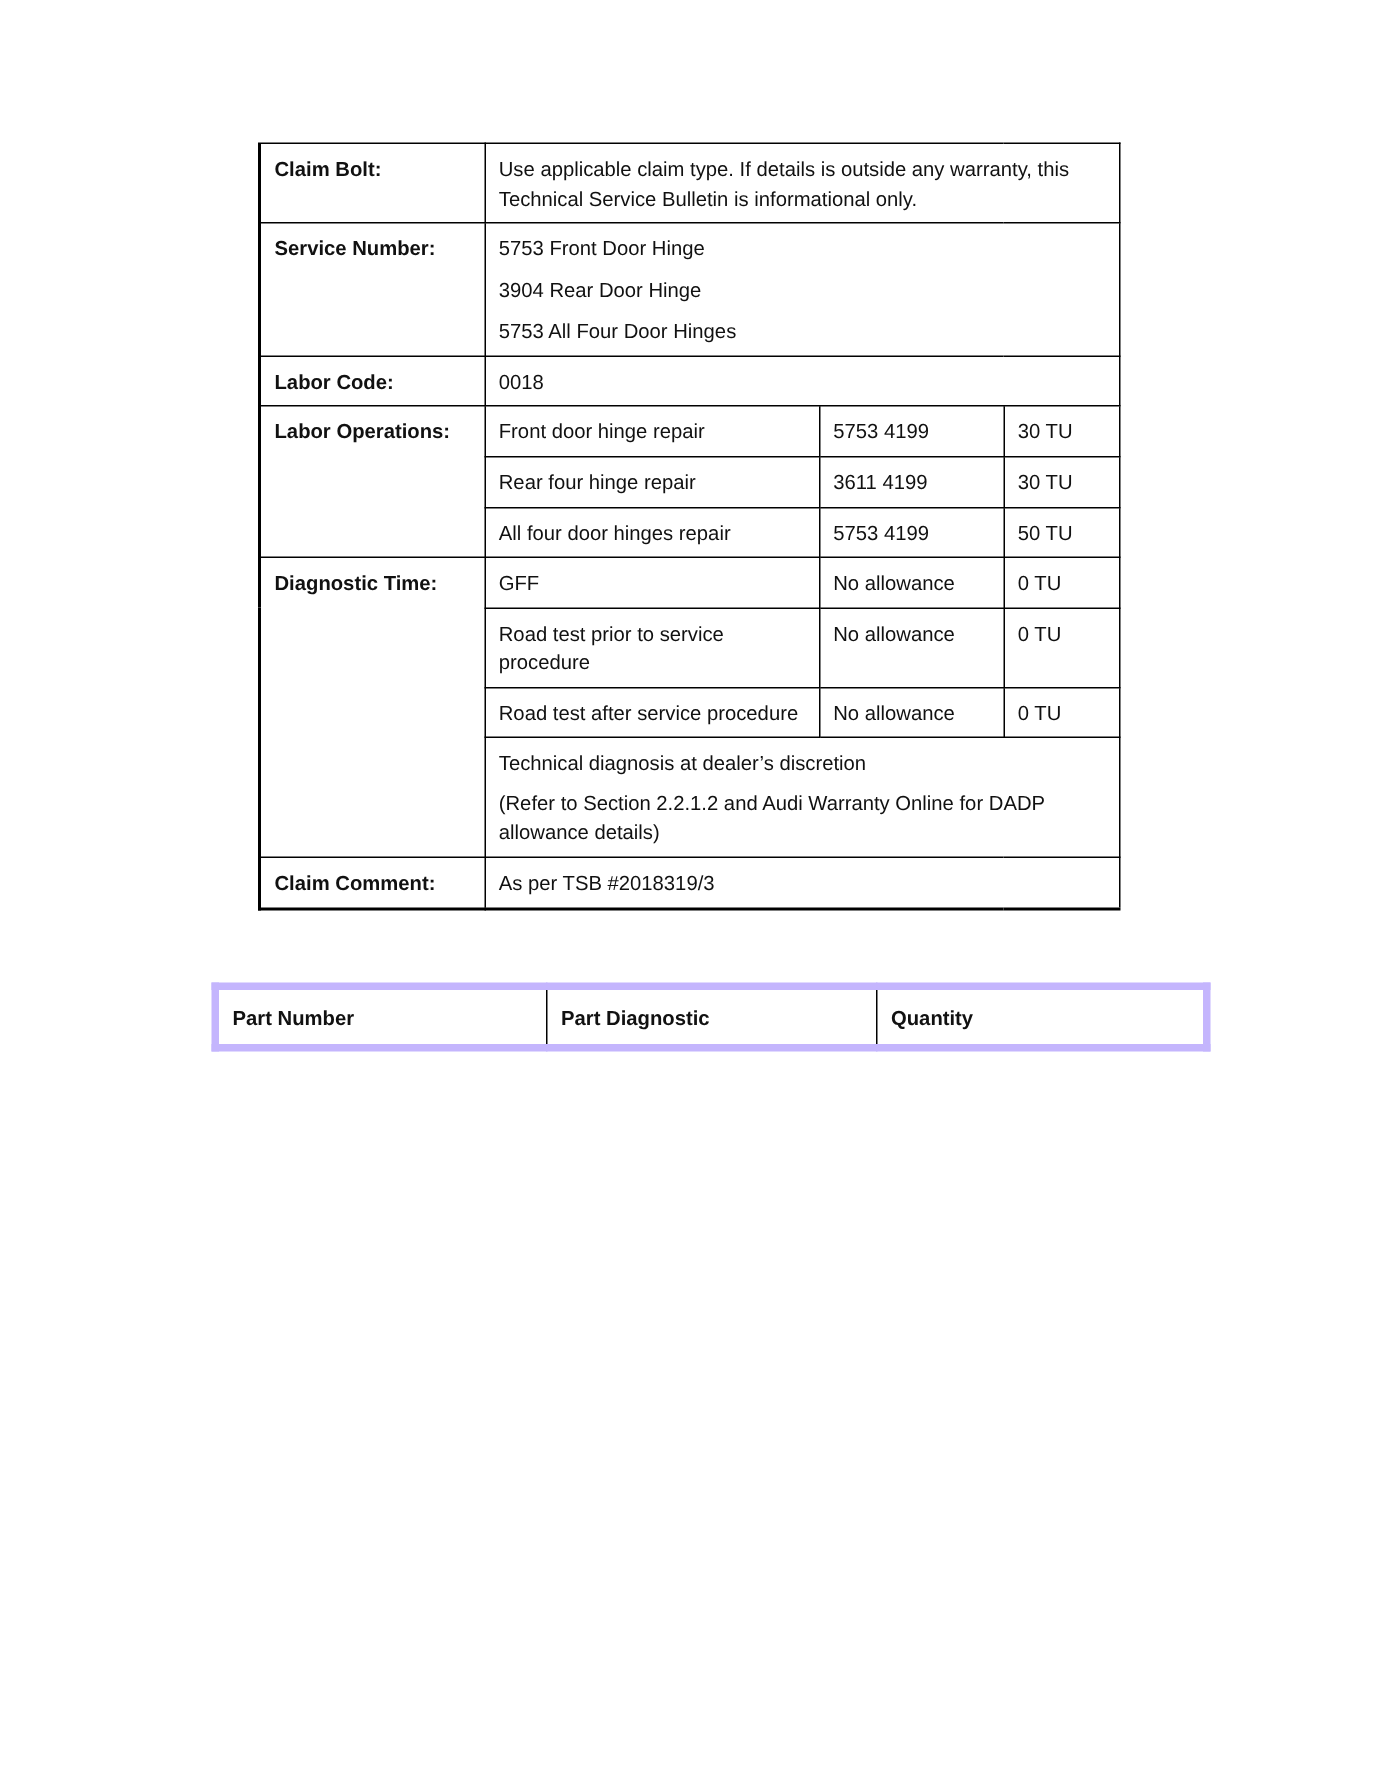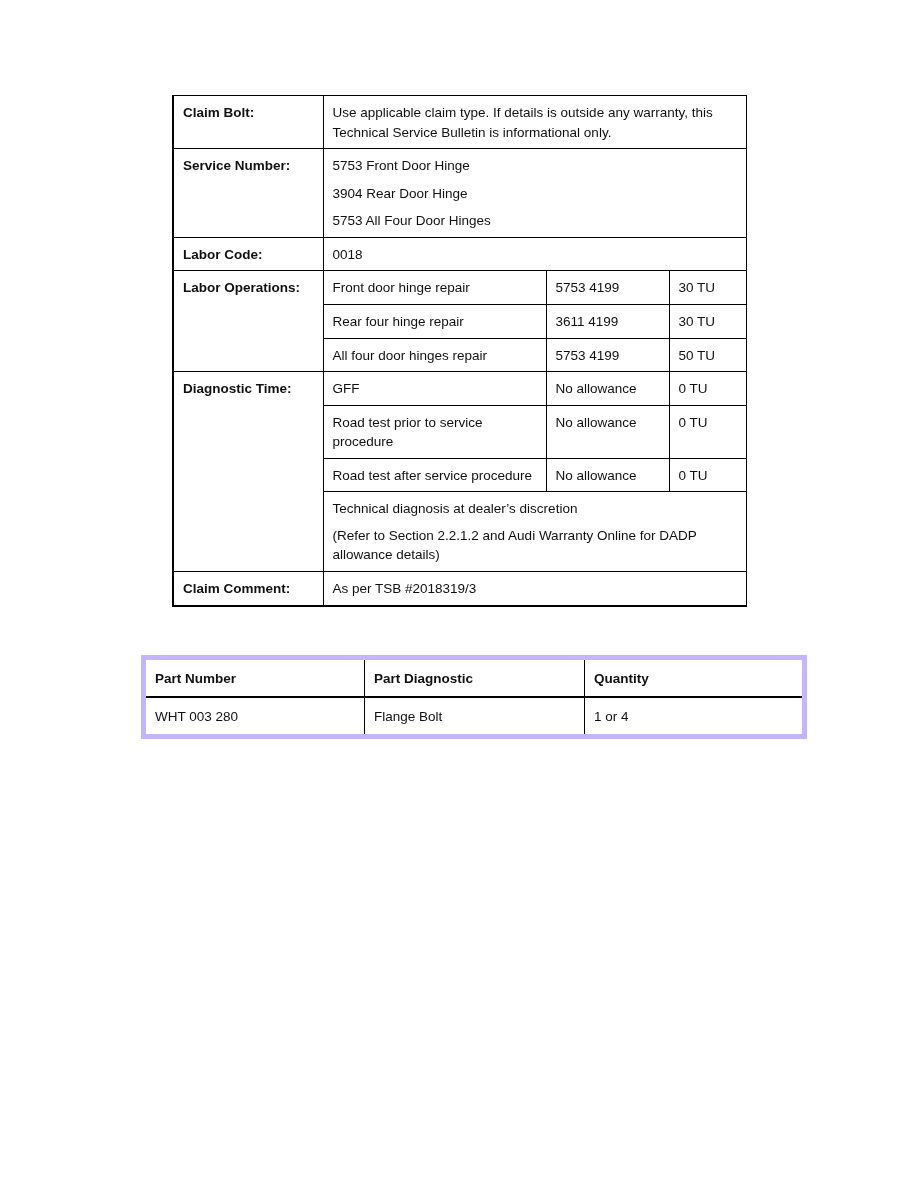--- a/index.html
+++ b/index.html
@@ -153,21 +153,16 @@
       <col style="width:221px">
       <col style="width:220px">
       <col style="width:220px">
     </colgroup>
     <tbody>
         <tr style="height:31px">
       <th>Part Number</th>
       <th>Part Diagnostic</th>
       <th>Quantity</th>
     </tr>
-    <tr style="height:31px">
-      <td>WHT 003 280</td>
-      <td>Flange Bolt</td>
-      <td>1 or 4</td>
-    </tr>
   </tbody>
     </table>
 
 </div>
 
 </body></html>

